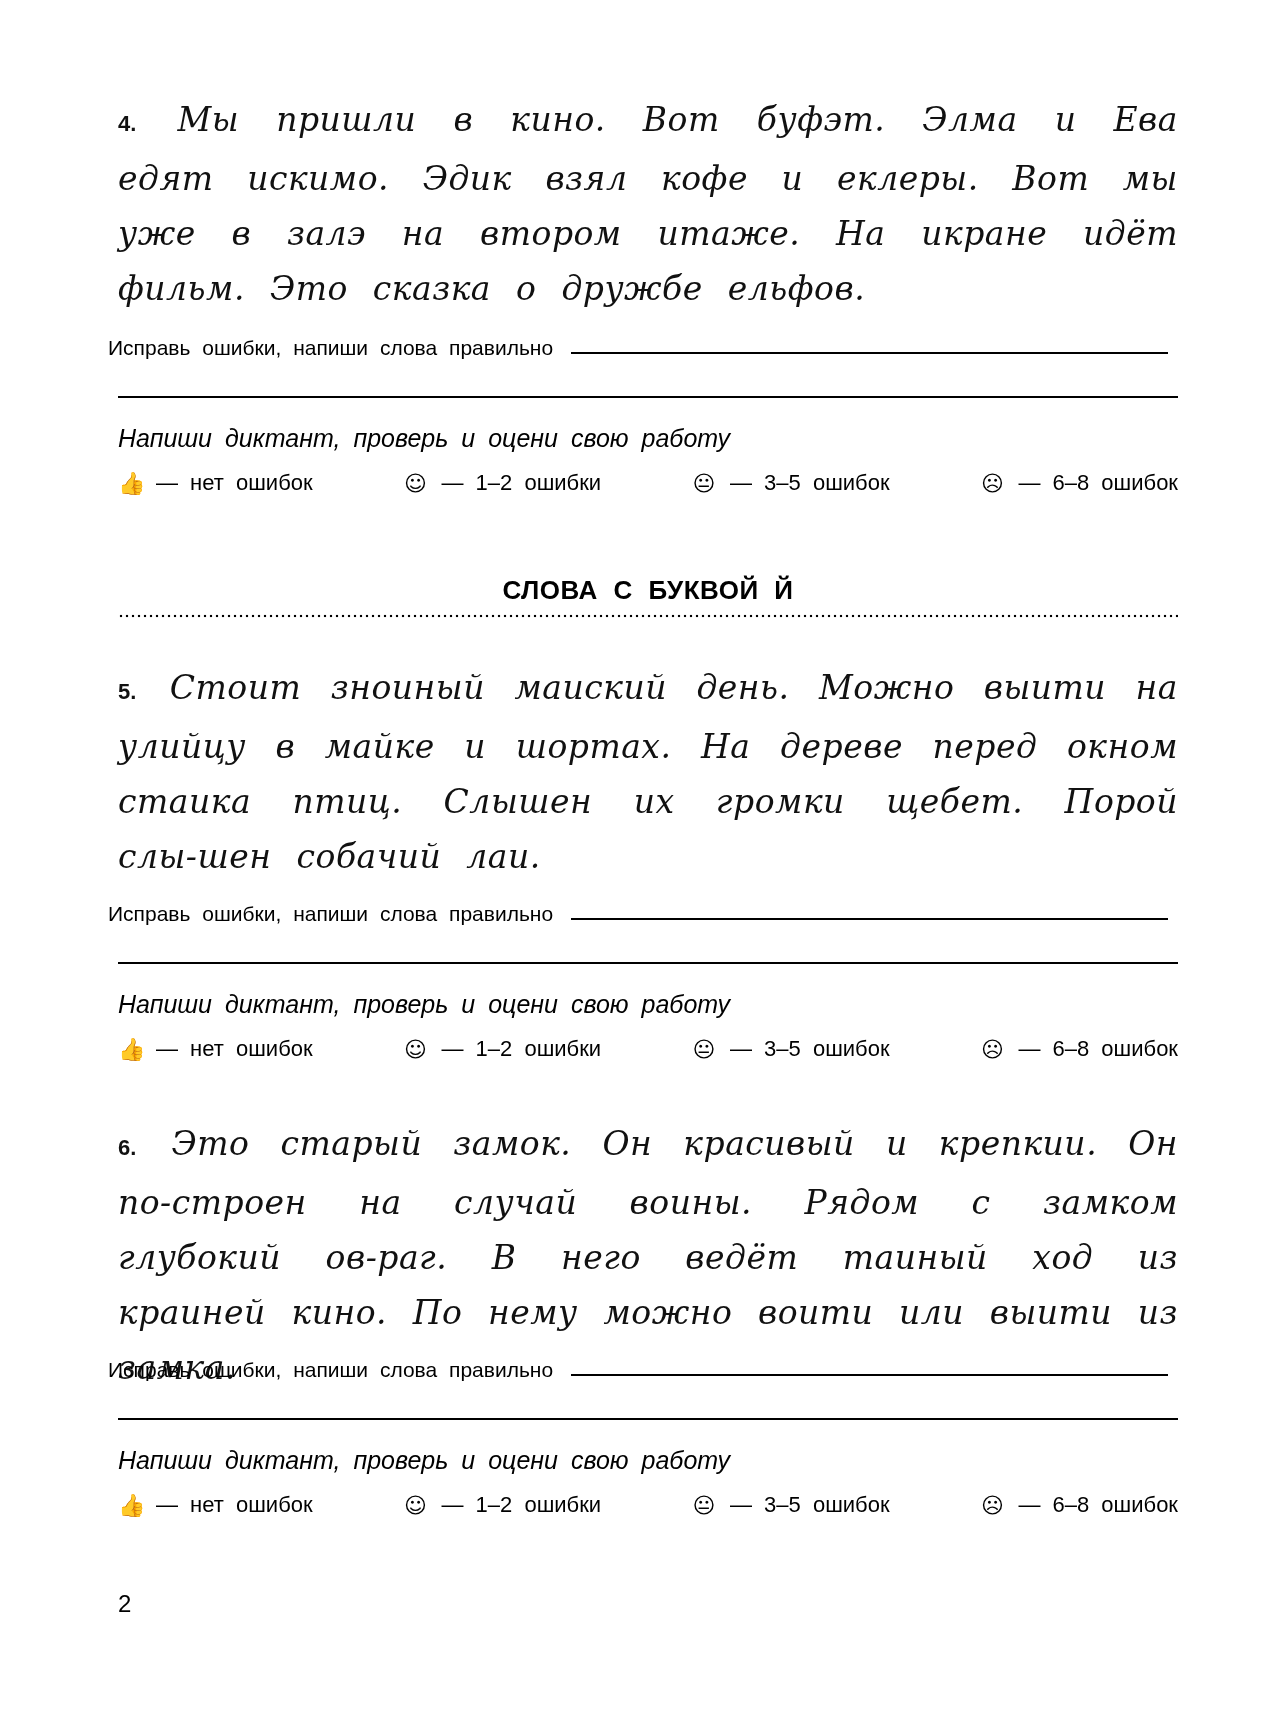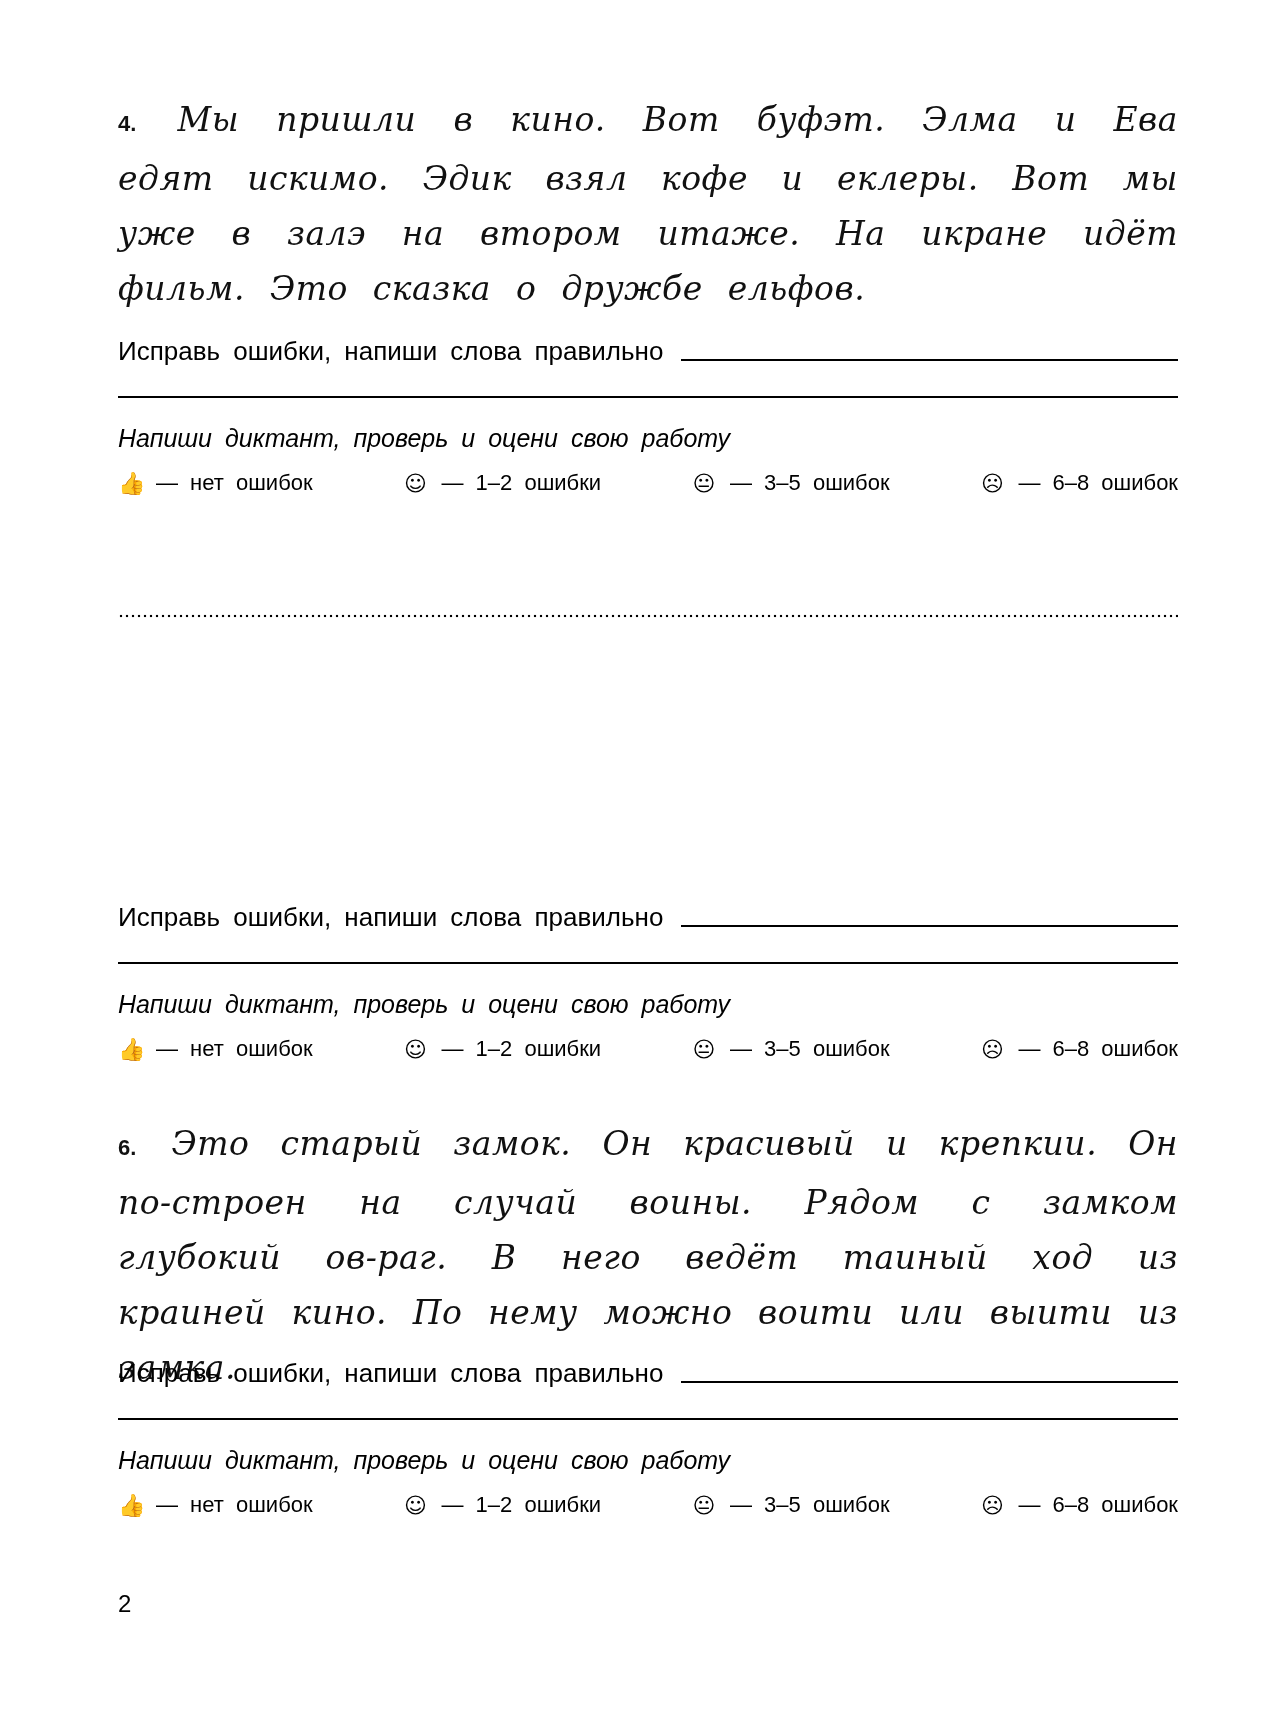--- a/index.html
+++ b/index.html
@@ -22,23 +22,23 @@
     .num {
       font-family: "Liberation Sans", sans-serif;
       font-style: normal;
       font-weight: bold;
       font-size: 22px;
       margin-right: 4px;
       letter-spacing: 0;
       word-spacing: 0;
     }
     .instr {
-      position: absolute; left: 118px; width: 1060px;
+      position: absolute; left: 108px; width: 1060px;
       font-family: "Liberation Sans", sans-serif;
-      font-size: 26px;
+      font-size: 21px;
       word-spacing: 6px;
       display: flex; align-items: flex-end;
     }
     .instr .label { white-space: nowrap; }
     .instr .fill { flex: 1; border-bottom: 2px solid #000; margin-left: 18px; margin-bottom: 6px; height: 2px; }
     .fullline { position: absolute; left: 118px; width: 1060px; border-bottom: 2px solid #000; height: 0; }
     .sub {
       position: absolute; left: 118px; width: 1060px;
       font-family: "Liberation Sans", sans-serif;
       font-size: 25px;
@@ -96,22 +96,26 @@
     <span class="item">
         <span class="icon">😐</span>
         <span>— 3–5 ошибок</span>
       </span>
     <span class="item">
         <span class="icon">☹</span>
         <span>— 6–8 ошибок</span>
       </span>
   </div>
 
+  <div class="heading" style="top:575px;">СЛОВА С БУКВОЙ Й</div>
   <div class="dotted" style="top:614px;"></div>
 
+  <div class="dictation" style="top:660px;">
+    <div class="para"><span class="num">5.</span> <span>Стоит зноиный маиский день. Можно выити на улийцу в майке и шортах. На дереве перед окном стаика птиц. Слышен их громки щебет. Порой слы-шен собачий лаи.</span></div>
+  </div>
   <div class="instr" style="top:902px;">
     <span class="label">Исправь ошибки, напиши слова правильно</span>
     <span class="fill"></span>
   </div>
   <div class="fullline" style="top:962px;"></div>
   <div class="sub" style="top:990px;">Напиши диктант, проверь и оцени свою работу</div>
   <div class="scale" style="top:1036px;">
     <span class="item">
         <span class="icon">👍</span>
         <span>— нет ошибок</span>

